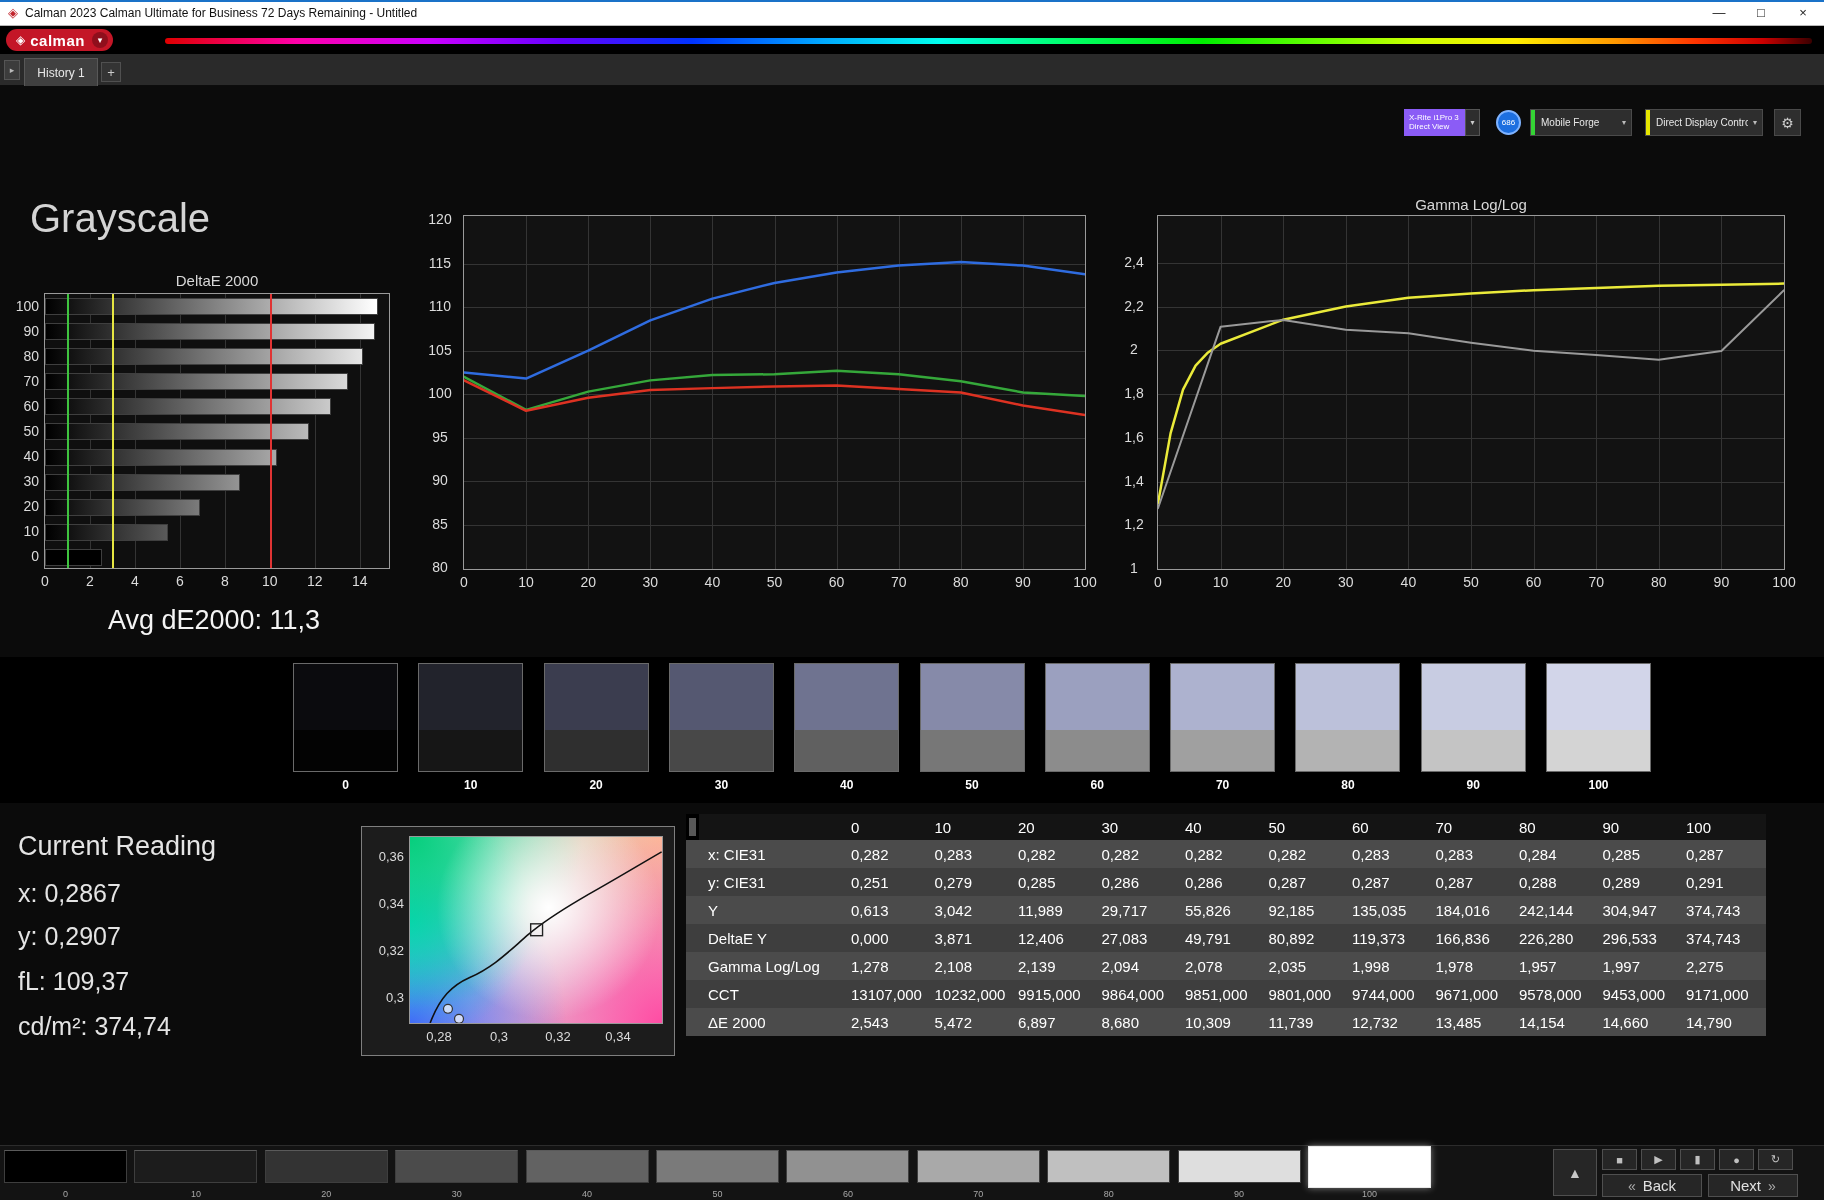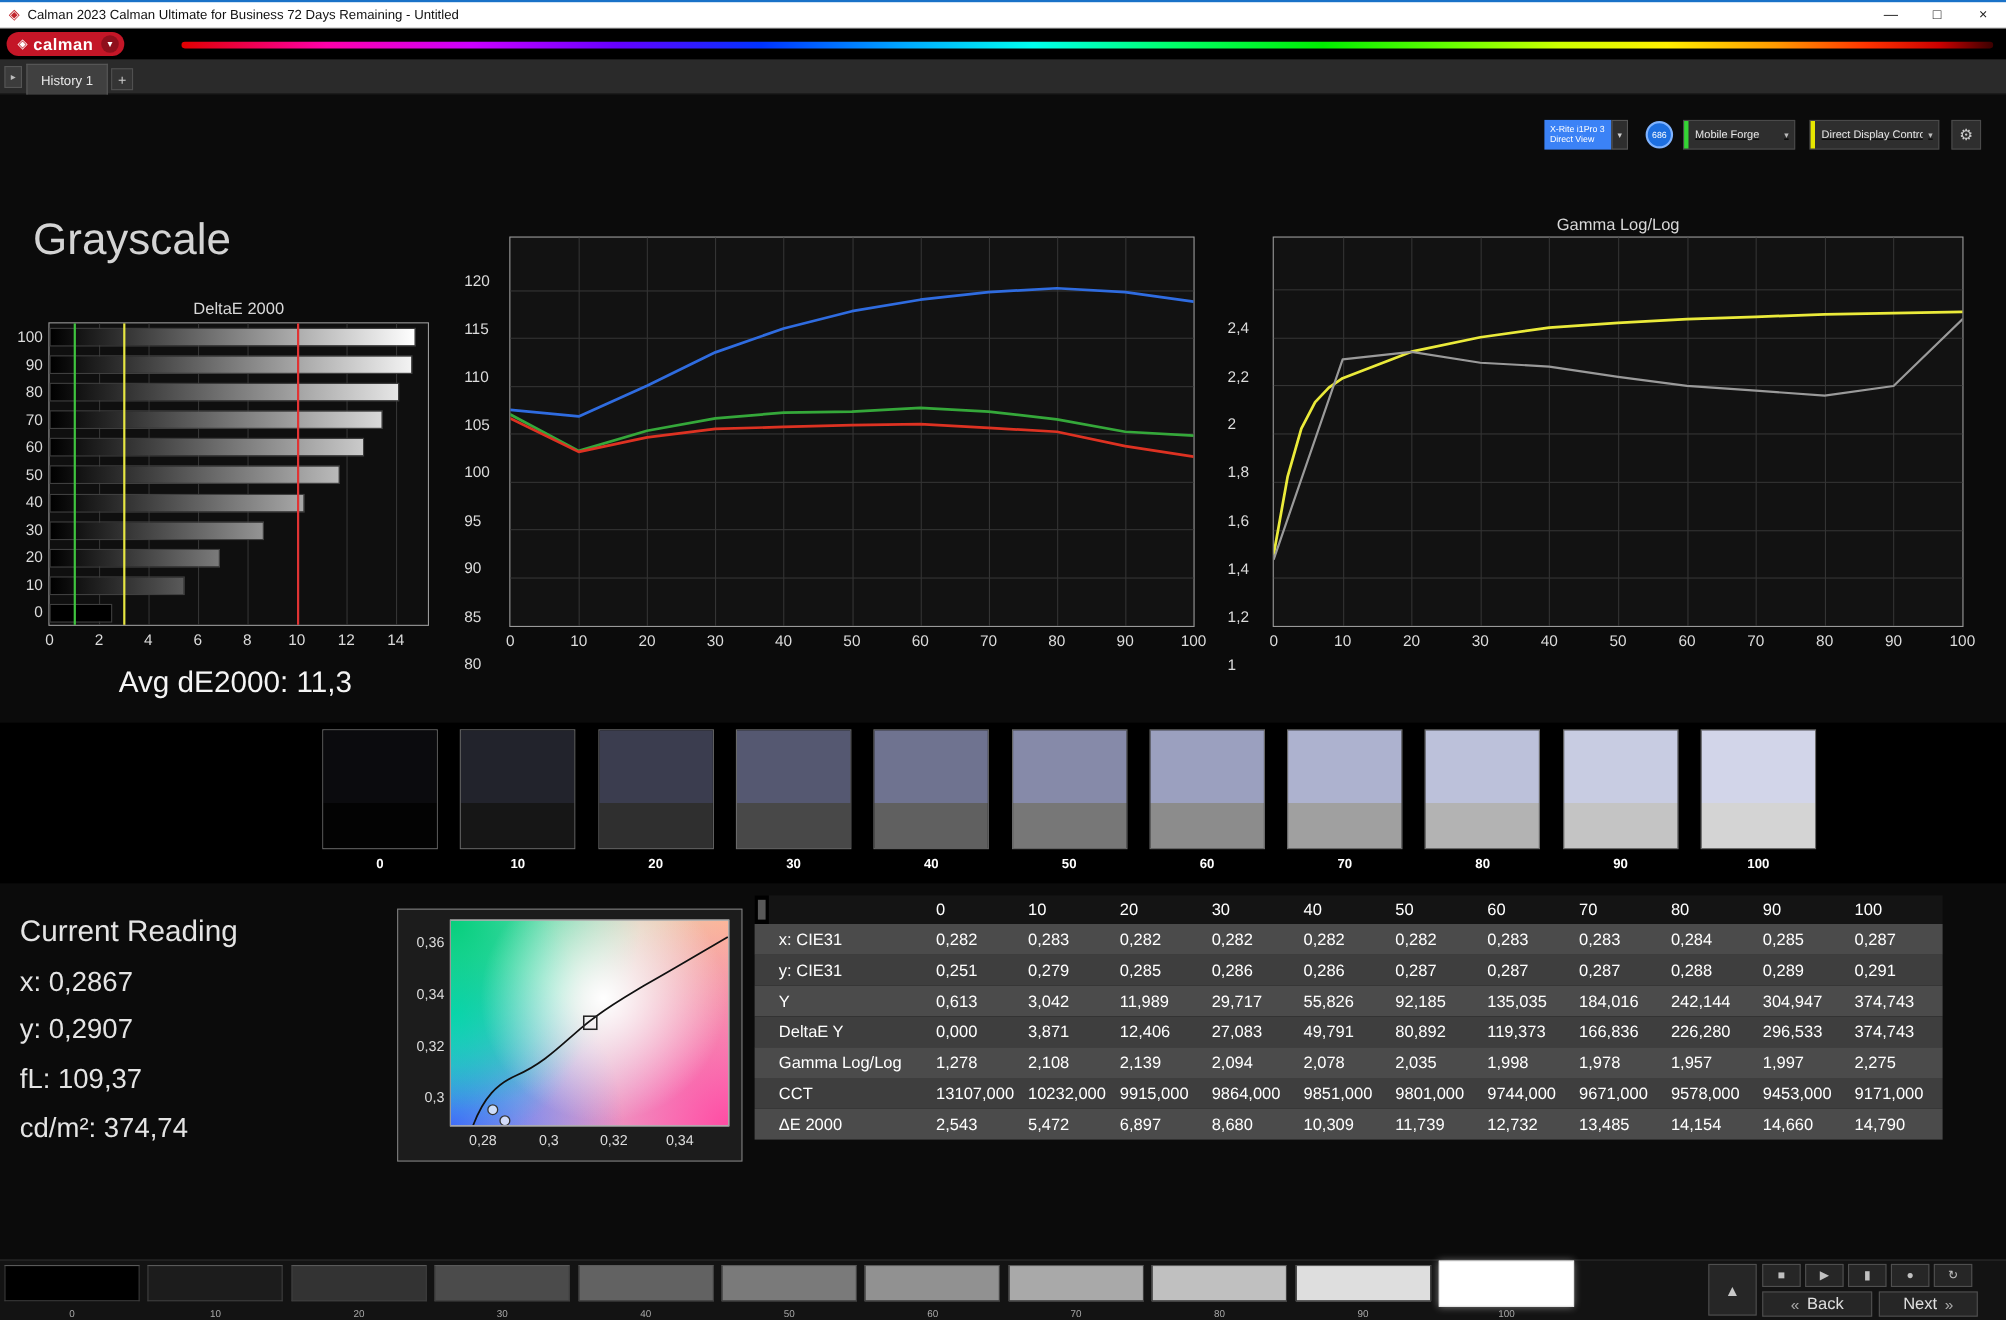--- a/index.html
+++ b/index.html
@@ -23,24 +23,24 @@
   .logo-text { color:#fff; font-weight:bold; font-size:15px; letter-spacing:.5px; }
   .logo-dd { width:16px; height:16px; margin-left:7px; border-radius:8px; background:#8f0f1c; color:#fff; font-size:9px; display:flex; align-items:center; justify-content:center; }
   #rainbow { position:absolute; left:165px; top:12px; right:12px; height:6px; border-radius:3px;
     background:linear-gradient(to right,#e00000 0%,#ff00aa 8%,#cc00ff 16%,#6600ff 24%,#0033ff 32%,#00aaff 40%,#00ffee 47%,#00ff66 55%,#00ee00 63%,#66ff00 70%,#ccff00 76%,#ffee00 82%,#ff9900 88%,#ff3300 93%,#cc0000 97%,#3a0000 100%); }
   
   #tabbar { position:absolute; left:0; top:54px; width:100%; height:32px; background:#2a2a2a; border-bottom:1px solid #0c0c0c; }
   #history-toggle { position:absolute; left:4px; top:6px; width:16px; height:20px; background:#3c3c3c; border:1px solid #555; color:#bbb; font-size:9px; display:flex; align-items:center; justify-content:center; }
   #tab-history { position:absolute; left:24px; top:4px; width:74px; height:28px; background:#404040; border:1px solid #585858; border-bottom:none; color:#e8e8e8; font-size:12px; display:flex; align-items:center; justify-content:center; }
   #tab-add { position:absolute; left:101px; top:8px; width:20px; height:20px; background:#343434; border:1px solid #505050; color:#ccc; font-size:13px; display:flex; align-items:center; justify-content:center; }
   .meter-dd { position:absolute; left:1404px; top:55px; width:76px; height:27px; display:flex; }
-  .meter-main { flex:1; background:#3b82f6; color:#fff; font-size:8px; line-height:9px; padding:4px 2px 0 5px; white-space:nowrap; overflow:hidden; }
+  .meter-main { flex:1; background:#8b5cf6; color:#fff; font-size:8px; line-height:9px; padding:4px 2px 0 5px; white-space:nowrap; overflow:hidden; }
   .dd-arrow { width:15px; background:#2e2e2e; border:1px solid #555; color:#ccc; font-size:8px; display:flex; align-items:center; justify-content:center; }
   #badge-686 { position:absolute; left:1496px; top:56px; width:25px; height:25px; border-radius:50%; background:#1d6fe0; border:2px solid #7fb3ff; color:#fff; font-size:8px; display:flex; align-items:center; justify-content:center; }
-  .bar-dd { position:absolute; top:55px; height:27px; background:#2e2e2e; border:1px solid #4a4a4a; display:flex; align-items:center;text-decoration:underline; }
+  .bar-dd { position:absolute; top:55px; height:27px; background:#2e2e2e; border:1px solid #4a4a4a; display:flex; align-items:center; }
   #source-dd { left:1530px; width:102px; }
   #display-dd { left:1645px; width:118px; }
   .stripe { width:4px; height:100%; }
   .dd-label { flex:1; color:#e8e8e8; font-size:10px; padding-left:6px; white-space:nowrap; overflow:hidden; }
   .dd-caret { width:14px; color:#bbb; font-size:8px; text-align:center; }
   #gear-btn { position:absolute; left:1774px; top:55px; width:27px; height:27px; background:#2e2e2e; border:1px solid #4a4a4a; color:#ccc; font-size:14px; display:flex; align-items:center; justify-content:center; }
   
   #page-title { position:absolute; left:30px; top:196px; font-size:40px; color:#d4d4d4; }
   .stat { position:absolute; top:605px; width:320px; text-align:center; font-size:27px; color:#f4f4f4; white-space:nowrap; }
   
@@ -49,21 +49,21 @@
   #de-frame { left:44px; top:293px; width:346px; height:276px; background:#0f0f0f; }
   #rgb-frame { left:463px; top:215px; width:623px; height:355px; }
   #gamma-frame { left:1157px; top:215px; width:628px; height:355px; }
   .vgrid { position:absolute; top:0; bottom:0; width:1px; background:#343434; z-index:1; }
   .hgrid { position:absolute; left:0; right:0; height:1px; background:#343434; z-index:1; }
   .refline { position:absolute; top:0; bottom:0; width:2px; z-index:3; }
   .de-row { position:absolute; left:0; right:0; height:25px; z-index:2; }
   .de-bar { margin-top:4px; height:17px; border:1px solid #3f3f3f; }
   .de-ylab { position:absolute; left:-36px; width:30px; text-align:right; font-size:14px; color:#dcdcdc; }
   .de-xlab { position:absolute; top:calc(100% + 5px); width:30px; text-align:center; font-size:14px; color:#dcdcdc; }
-  .ylab { position:absolute; left:-42px; width:36px; text-align:left; font-size:14px; color:#dcdcdc;margin-top:36px; }
+  .ylab { position:absolute; left:-42px; width:36px; text-align:center; font-size:14px; color:#dcdcdc; }
   .xlab { position:absolute; top:calc(100% + 5px); width:36px; text-align:center; font-size:14px; color:#dcdcdc; }
   
   #swatch-strip { position:absolute; left:0; top:657px; width:100%; height:146px; background:#000; }
   .swatch { position:absolute; top:6px; width:105px; border:1px solid #6a6a6a; }
   .sw-a { height:66px; }
   .sw-t { height:41px; }
   .sw-lab { position:absolute; top:114px; left:0; width:100%; text-align:center; font-size:12px; font-weight:bold; color:#fff; }
   
   #cr-title { position:absolute; left:18px; top:831px; font-size:27px; color:#e4e4e4; }
   .cr-line { position:absolute; left:18px; font-size:25px; color:#e4e4e4; }

